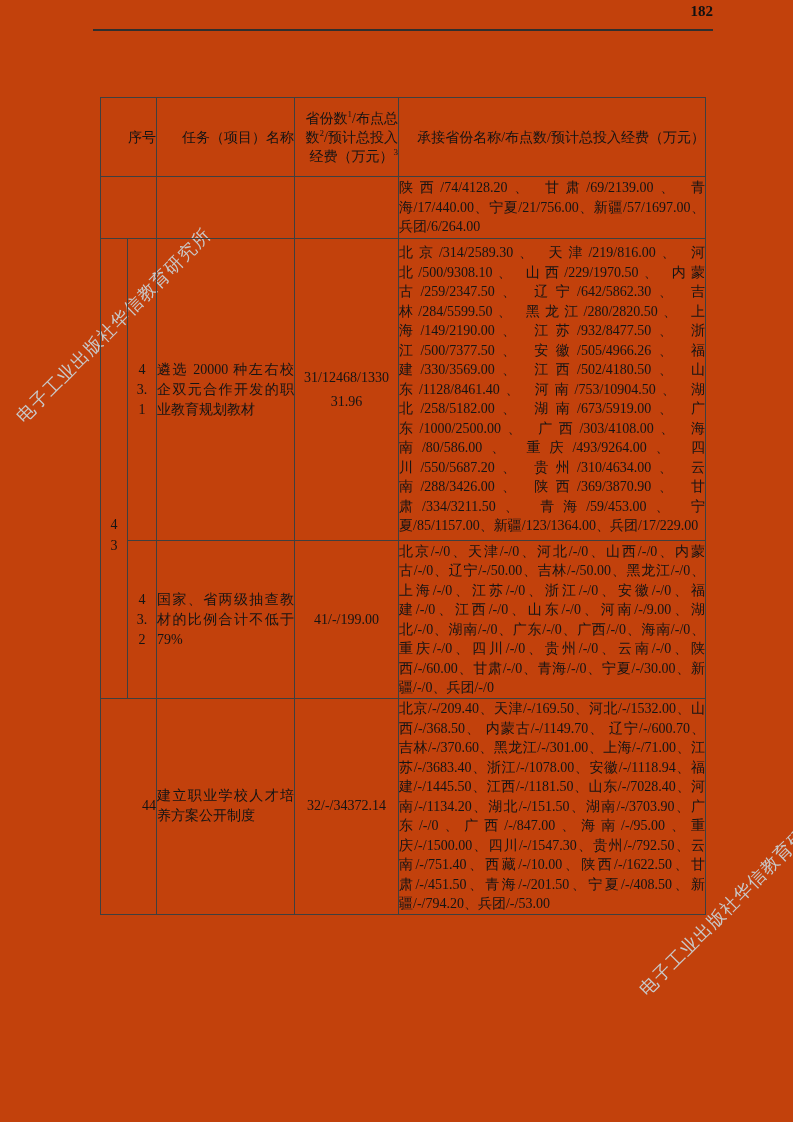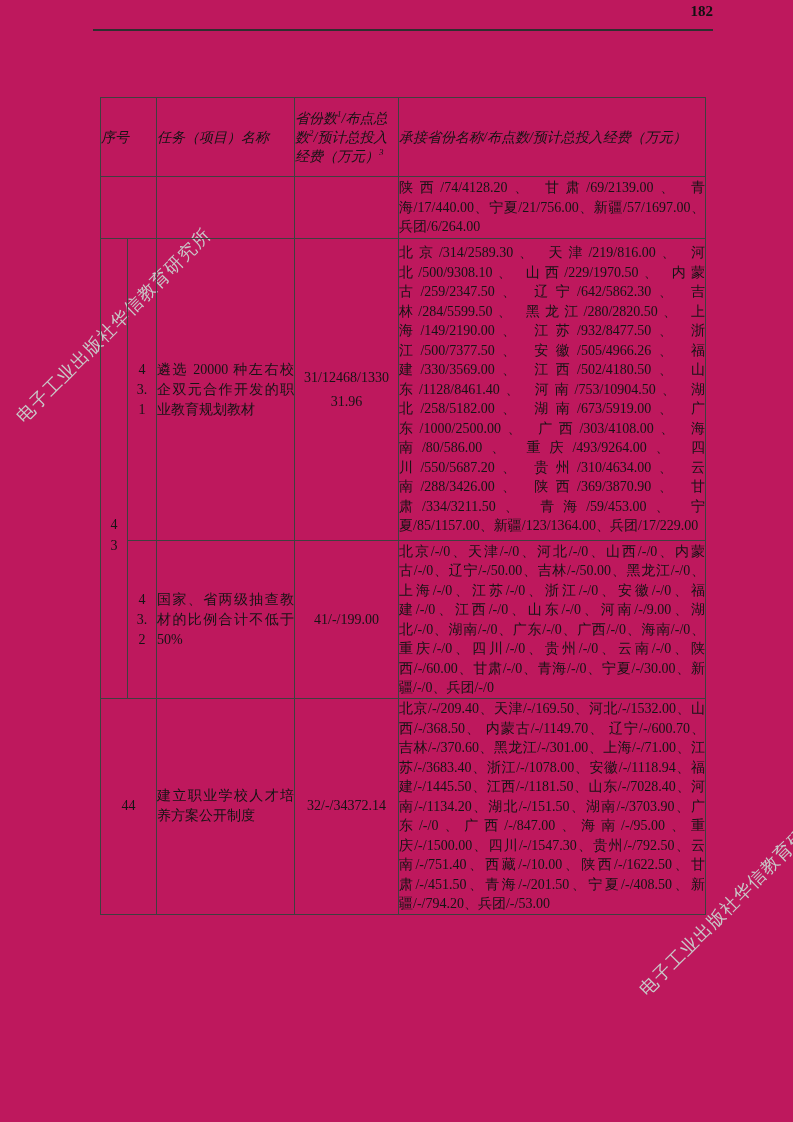--- a/index.html
+++ b/index.html
@@ -1,21 +1,21 @@
 <!DOCTYPE html>
 <html><head>
 <meta charset="utf-8">
 <style>
   * { box-sizing: border-box; }
   html,body { margin:0; padding:0; background:#ffffff; }
   .page {
     position: relative;
     width: 793px;
     height: 1122px;
-    background: #be185d;
+    background: #c2410c;
     overflow: hidden;
     font-family: "Liberation Serif", "DejaVu Serif", serif;
     color: #111111;
   }
   .page-number {
     position: absolute;
     top: 3px;
     left: 675px;
     width: 38px;
     text-align: right;
@@ -55,24 +55,23 @@
     color: #141414;
   }
   table.main td {
     border: 1px solid #3f3f3f;
     padding: 0;
     vertical-align: middle;
     overflow: hidden;
     background: transparent;
   }
   td.hdr {
-    text-align: left;
+    text-align: right;
     line-height: 19px;
     padding: 2px 3px;
-    font-style: italic;
   }
   td.hdr sup { font-size: 9px; line-height: 0; }
   td.prov {
     vertical-align: top;
     text-align: justify;
     padding: 2px 5px 2px 6px;
     line-height: 19.5px;
     margin-top: 48px;
   }
   td.task {
@@ -91,21 +90,21 @@
     margin-top: 132px;
     text-align: center;
     white-space: pre-line;
     line-height: 21px;
   }
   td.sub {
     text-align: center;
     white-space: pre-line;
     line-height: 20px;
   }
-  td.serial-plain { text-align: center; }
+  td.serial-plain { text-align: right; }
   tr.r-header { height: 79px; }
   tr.r-cont   { height: 62px; }
   tr.r-431    { height: 302px; }
   tr.r-432    { height: 158px; }
   tr.r-44     { height: 214px; }
 </style>
 </head>
 <body>
 
 <div class="page">
@@ -151,21 +150,21 @@
       <td class="task">遴选 20000 种左右校企双元合作开发的职业教育规划教材</td>
       <td class="totals">31/12468/1330
 31.96</td>
       <td class="prov">北京/314/2589.30、 天津/219/816.00、 河北/500/9308.10、 山西/229/1970.50、 内蒙古/259/2347.50、 辽宁/642/5862.30、 吉林/284/5599.50、 黑龙江/280/2820.50、 上海/149/2190.00、 江苏/932/8477.50、 浙江/500/7377.50、 安徽/505/4966.26、 福建/330/3569.00、 江西/502/4180.50、 山东/1128/8461.40、 河南/753/10904.50、 湖北/258/5182.00、 湖南/673/5919.00、 广东/1000/2500.00、 广西/303/4108.00、 海南/80/586.00、 重庆/493/9264.00、 四川/550/5687.20、 贵州/310/4634.00、 云南/288/3426.00、 陕西/369/3870.90、 甘肃/334/3211.50、 青海/59/453.00、 宁夏/85/1157.00、新疆/123/1364.00、兵团/17/229.00</td>
     </tr>
 
     <tr class="r-432">
       <td class="sub">4
 3.
 2</td>
-      <td class="task">国家、省两级抽查教材的比例合计不低于 50%</td>
+      <td class="task">国家、省两级抽查教材的比例合计不低于 79%</td>
       <td class="totals">41/-/199.00</td>
       <td class="prov">北京/-/0、天津/-/0、河北/-/0、山西/-/0、内蒙古/-/0、辽宁/-/50.00、吉林/-/50.00、黑龙江/-/0、上海/-/0、江苏/-/0、浙江/-/0、安徽/-/0、福建/-/0、江西/-/0、山东/-/0、河南/-/9.00、湖北/-/0、湖南/-/0、广东/-/0、广西/-/0、海南/-/0、重庆/-/0、四川/-/0、贵州/-/0、云南/-/0、陕西/-/60.00、甘肃/-/0、青海/-/0、宁夏/-/30.00、新疆/-/0、兵团/-/0</td>
     </tr>
 
     <tr class="r-44">
       <td class="serial-plain" colspan="2">44</td>
       <td class="task">建立职业学校人才培养方案公开制度</td>
       <td class="totals">32/-/34372.14</td>
       <td class="prov">北京/-/209.40、天津/-/169.50、河北/-/1532.00、山西/-/368.50、 内蒙古/-/1149.70、 辽宁/-/600.70、吉林/-/370.60、黑龙江/-/301.00、上海/-/71.00、江苏/-/3683.40、浙江/-/1078.00、安徽/-/1118.94、福建/-/1445.50、江西/-/1181.50、山东/-/7028.40、河南/-/1134.20、湖北/-/151.50、湖南/-/3703.90、广东/-/0、广西/-/847.00、海南/-/95.00、重庆/-/1500.00、四川/-/1547.30、贵州/-/792.50、云南/-/751.40、西藏/-/10.00、陕西/-/1622.50、甘肃/-/451.50、青海/-/201.50、宁夏/-/408.50、新疆/-/794.20、兵团/-/53.00</td>
     </tr>

